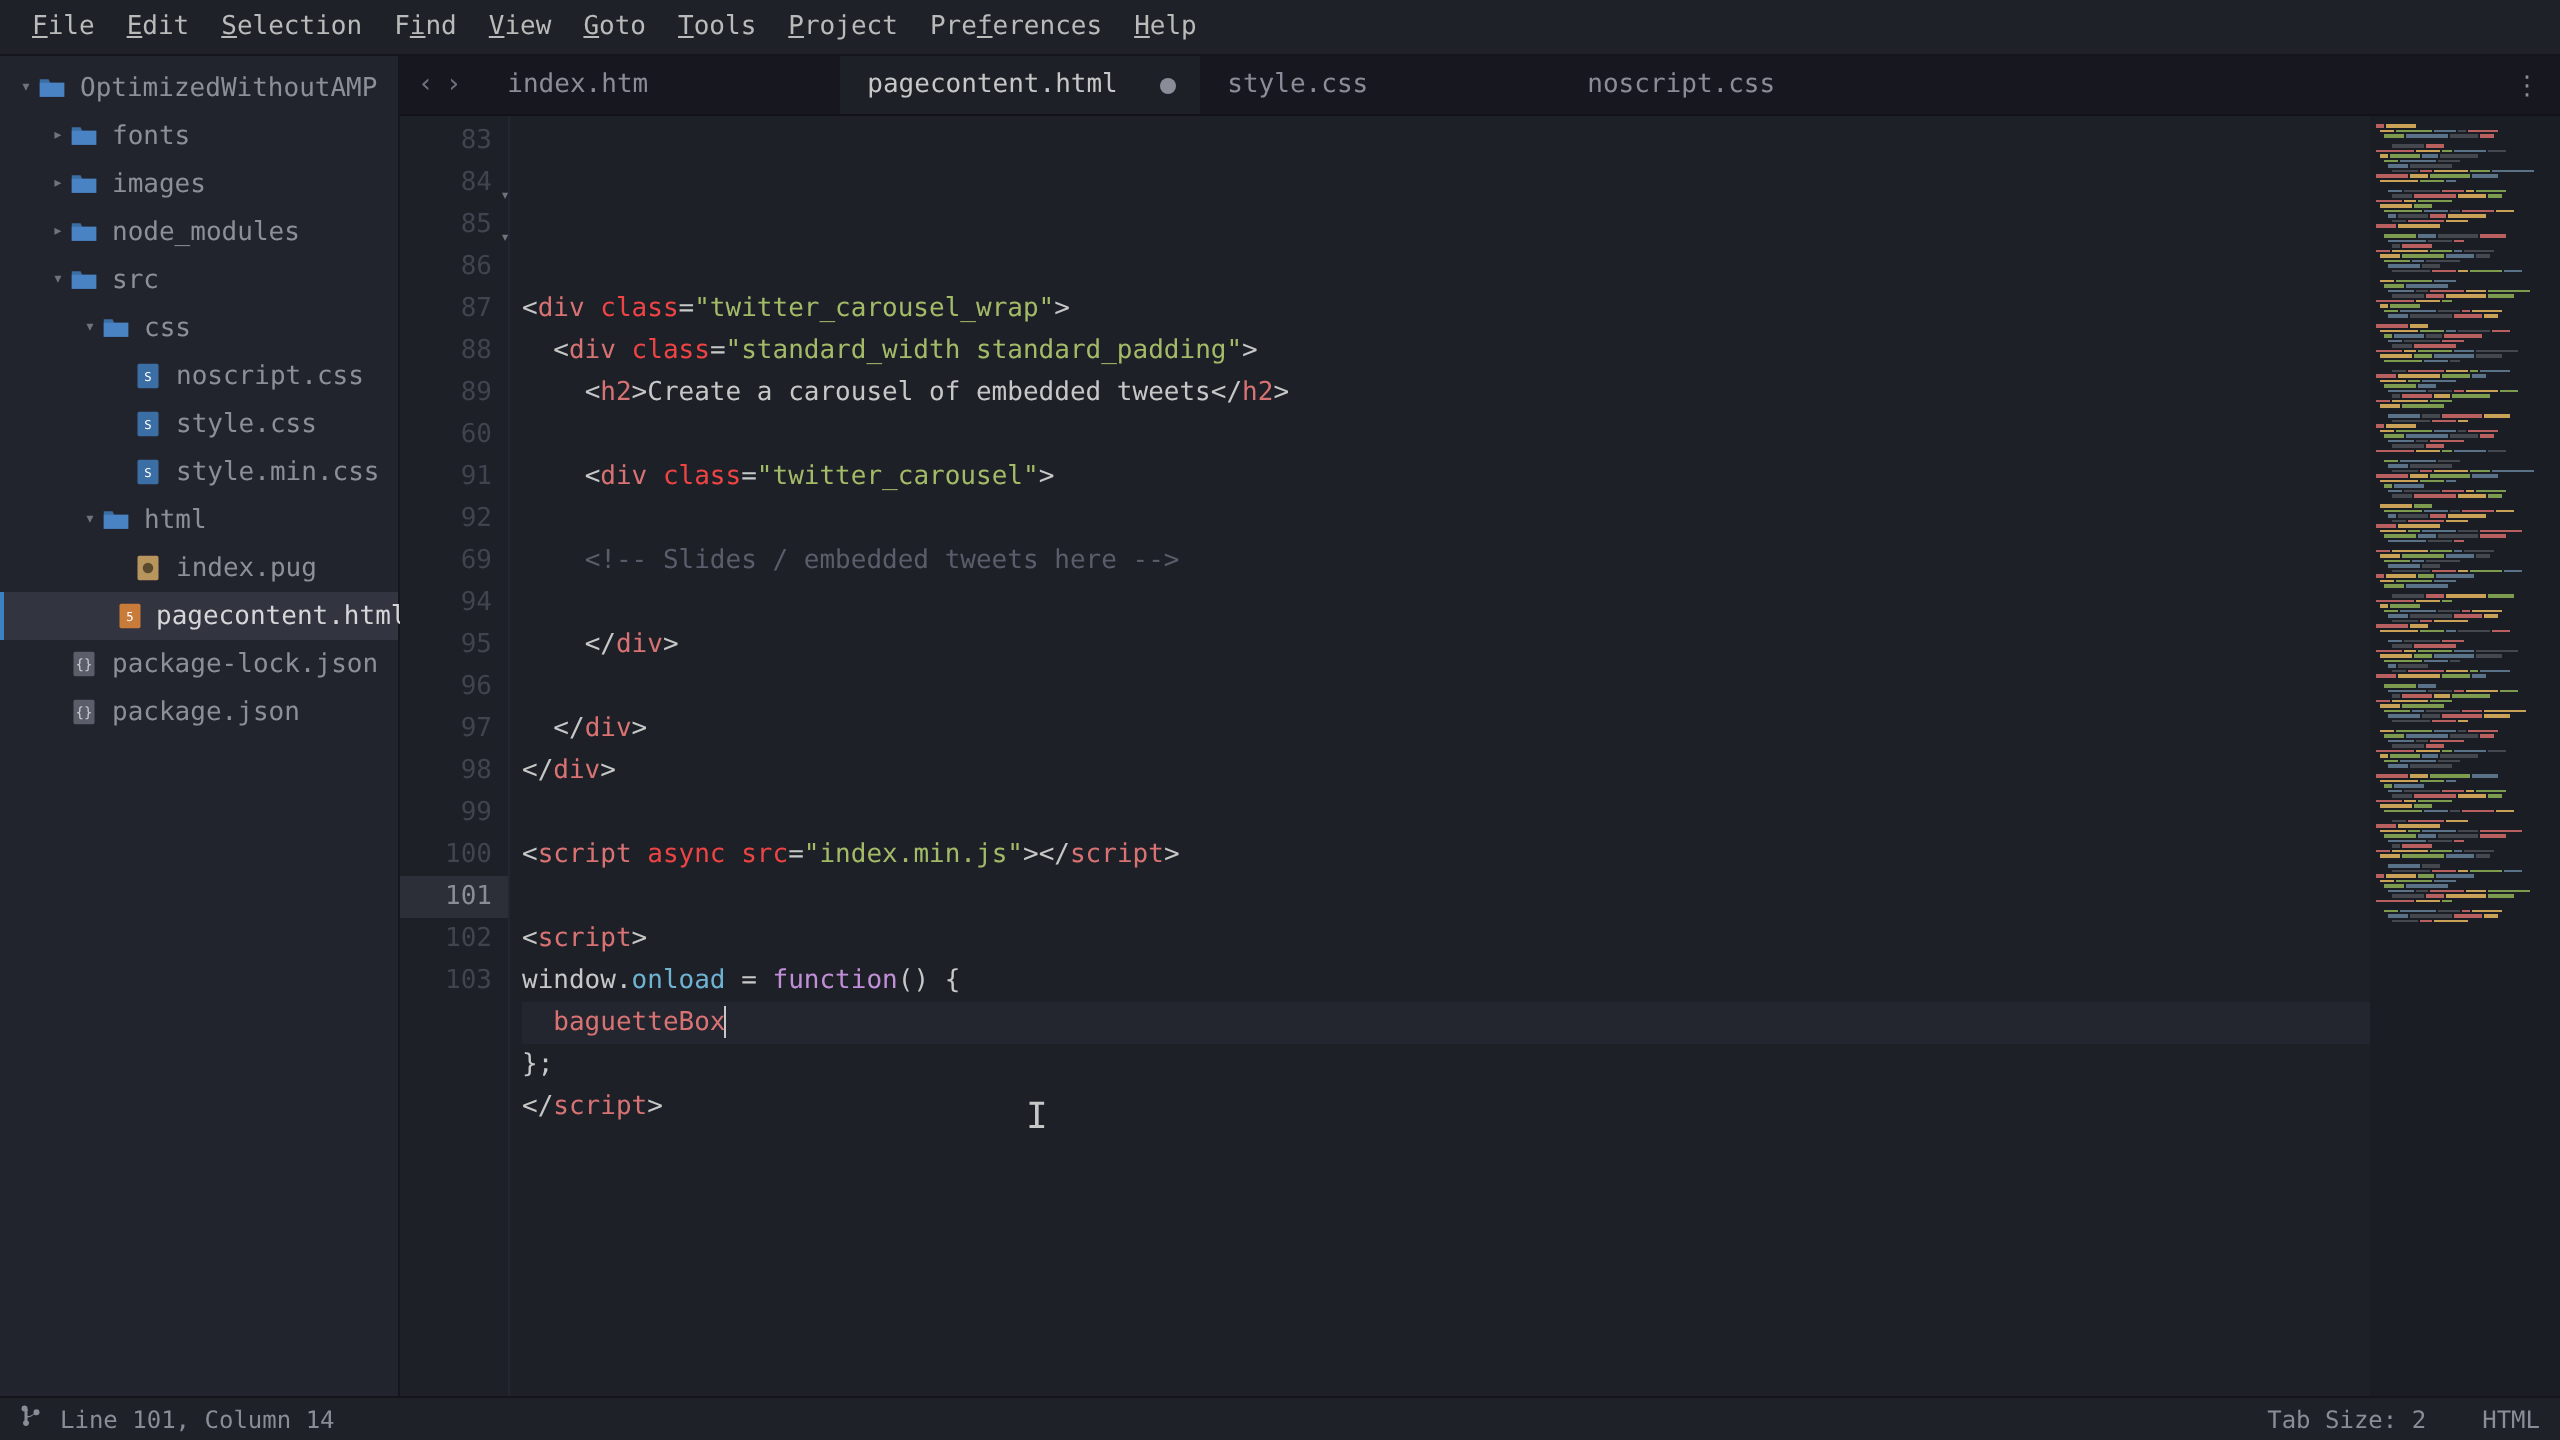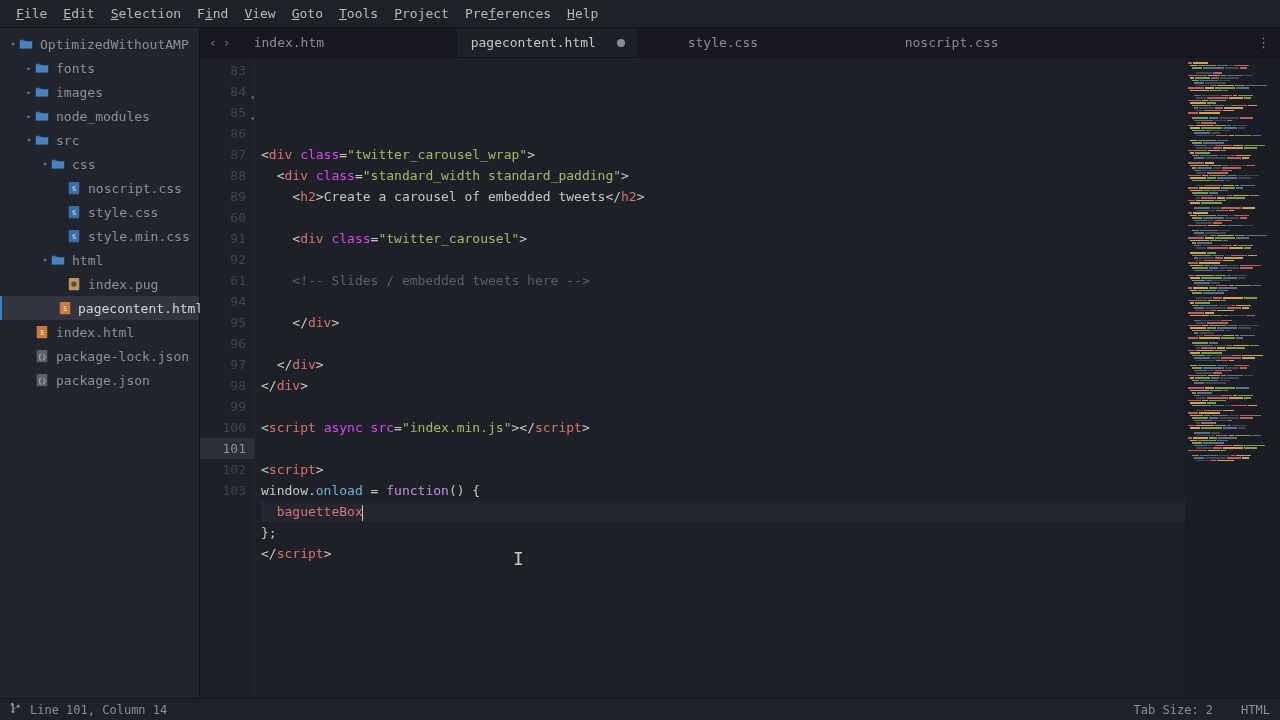--- a/index.html
+++ b/index.html
@@ -147,21 +147,21 @@
   padding-left: 6px;
   font-size: 13px;
   line-height: 21px;
   white-space: pre;
   position: relative;
 }
 .code .line { height: 21px; }
 .code .line.current { background: #24262f; }
 .c-punct { color: #c5c8c6; }
 .c-tag { color: #d97373; }
-.c-attr { color: #d946ef; }
+.c-attr { color: #ef4444; }
 .c-str { color: #a3bb67; }
 .c-text { color: #c5c8c6; }
 .c-cmt { color: #5a5d6a; }
 .c-kw { color: #c18fd8; }
 .c-fn { color: #6fb3d2; }
 .c-var { color: #d97373; }
 .c-obj { color: #c5c8c6; }
 .cursor-bar {
   display: inline-block;
   width: 1px;
@@ -338,30 +338,20 @@
               <rect width="12" height="14" x="2" y="1" rx="1" fill="#c97b3a"></rect>
               <text x="8" y="11" text-anchor="middle" font-size="7" fill="#fff">5</text>
             </svg>
           </span>
           <span>pagecontent.html</span>
         </div>
         <div class="tree-row" style="padding-left: 24px;">
           <span class="disclosure"></span>
           <span class="ficon">
             <svg width="14" height="14" viewBox="0 0 16 16">
-              <rect width="12" height="14" x="2" y="1" rx="1" fill="#c97b3a"></rect>
-              <text x="8" y="11" text-anchor="middle" font-size="7" fill="#fff">5</text>
-            </svg>
-          </span>
-          <span>index.html</span>
-        </div>
-        <div class="tree-row" style="padding-left: 24px;">
-          <span class="disclosure"></span>
-          <span class="ficon">
-            <svg width="14" height="14" viewBox="0 0 16 16">
               <rect width="12" height="14" x="2" y="1" rx="1" fill="#5a5d6a"></rect>
               <text x="8" y="11" text-anchor="middle" font-size="8" fill="#ccc">{}</text>
             </svg>
           </span>
           <span>package-lock.json</span>
         </div>
         <div class="tree-row" style="padding-left: 24px;">
           <span class="disclosure"></span>
           <span class="ficon">
             <svg width="14" height="14" viewBox="0 0 16 16">
@@ -373,21 +363,21 @@
         </div>
       </div>
   </div>
 
   <div style="flex:1; display:flex; flex-direction:column;">
     <div class="tabs-row">
       <div class="nav-arrows">
         <span>‹</span>
         <span>›</span>
       </div>
-      <div id="tabs" style="display:flex;gap:37px;">
+      <div id="tabs" style="display:flex;">
           <div class="tab">
             <span>index.htm</span>
           </div>
           <div class="tab active">
             <span>pagecontent.html</span>
             <span class="dirty"></span>
           </div>
           <div class="tab">
             <span>style.css</span>
           </div>
@@ -403,21 +393,21 @@
           <div class="ln">83</div>
           <div class="ln">84<span class="fold">▾</span></div>
           <div class="ln">85<span class="fold">▾</span></div>
           <div class="ln">86</div>
           <div class="ln">87</div>
           <div class="ln">88</div>
           <div class="ln">89</div>
           <div class="ln">60</div>
           <div class="ln">91</div>
           <div class="ln">92</div>
-          <div class="ln">61</div>
+          <div class="ln">69</div>
           <div class="ln">94</div>
           <div class="ln">95</div>
           <div class="ln">96</div>
           <div class="ln">97</div>
           <div class="ln">98</div>
           <div class="ln">99</div>
           <div class="ln">100</div>
           <div class="ln current">101</div>
           <div class="ln">102</div>
           <div class="ln">103</div>

